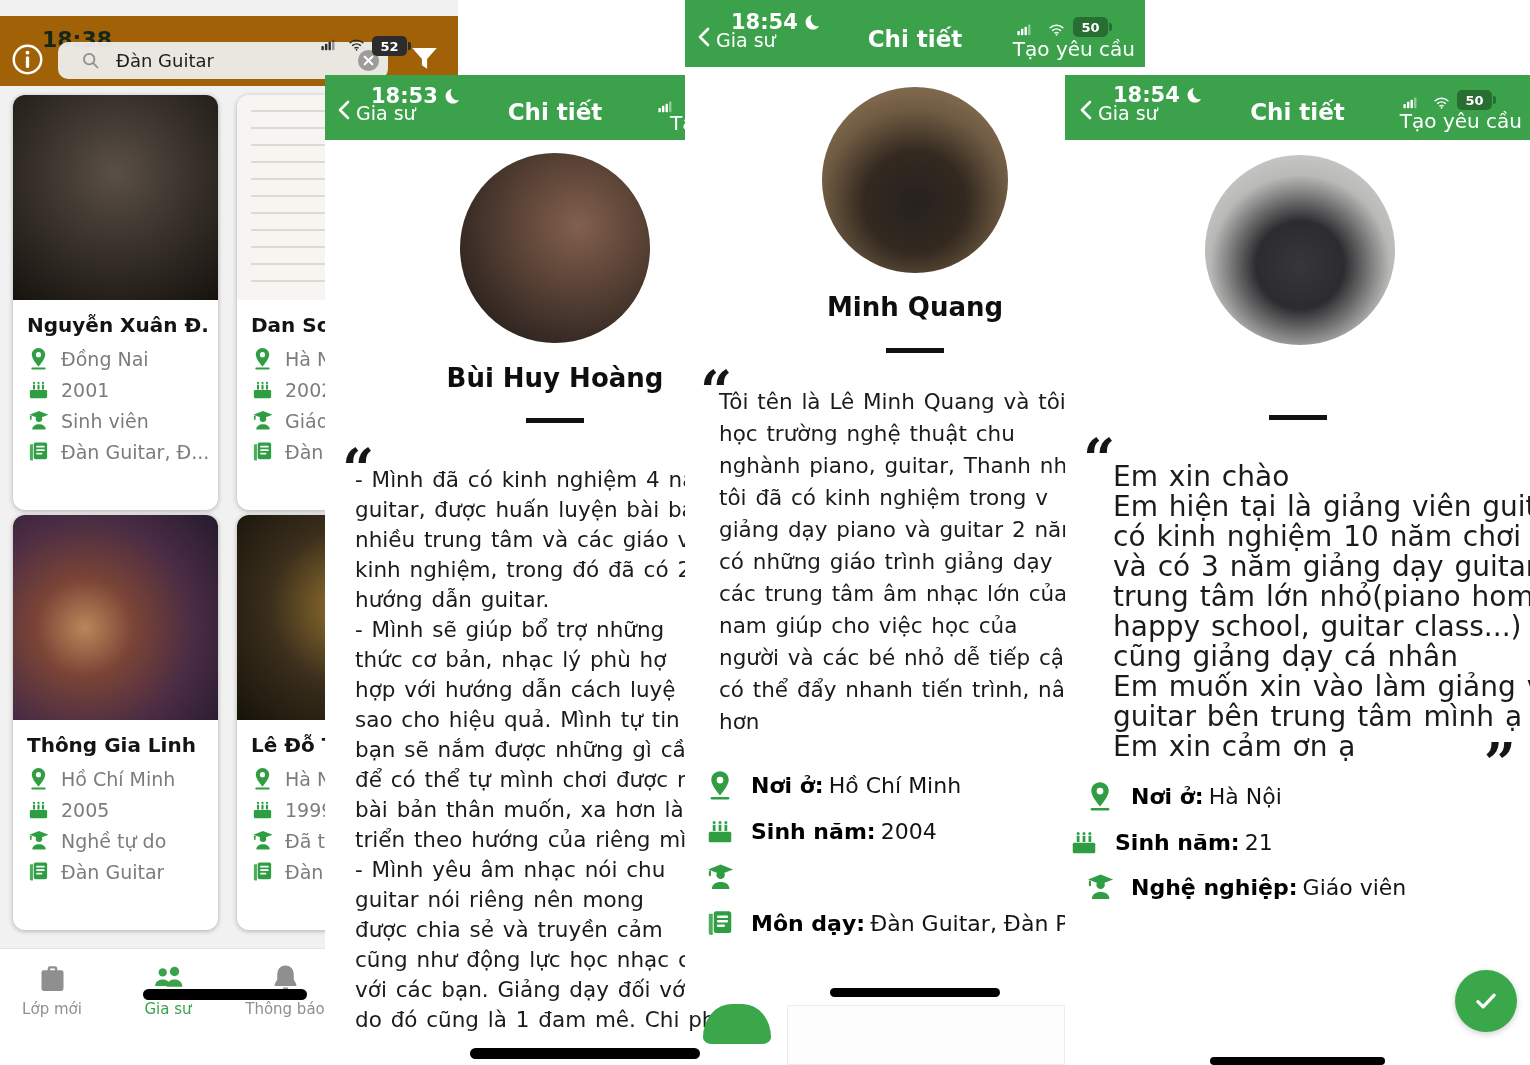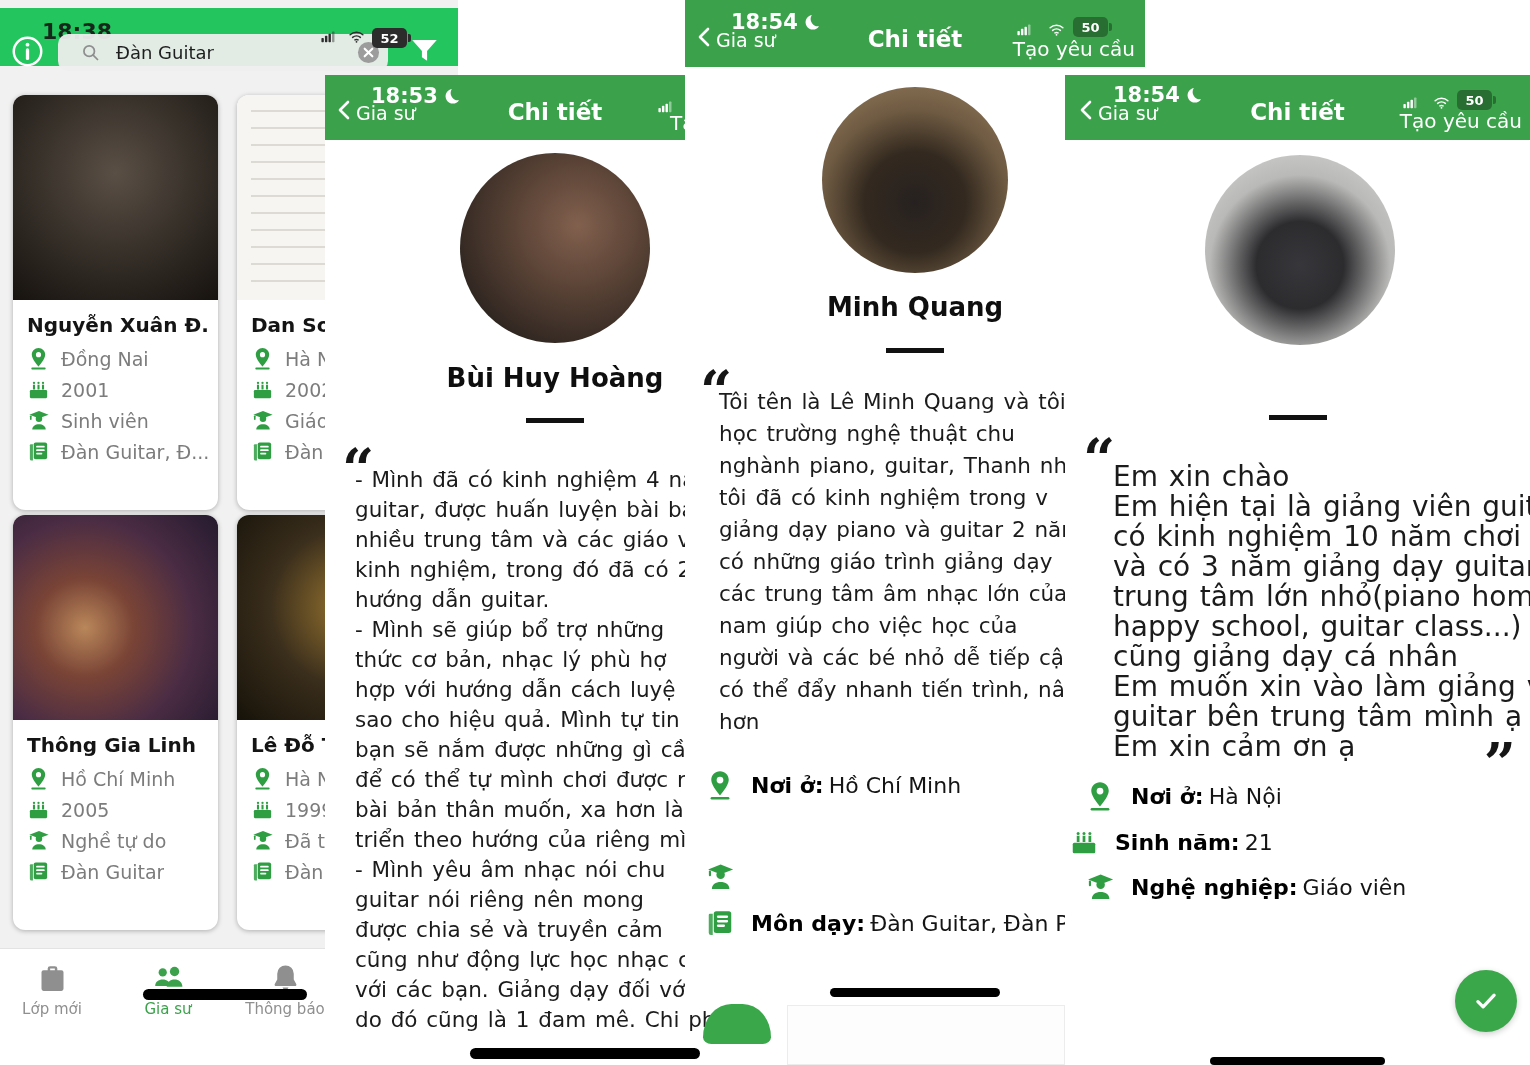--- a/index.html
+++ b/index.html
@@ -4,21 +4,21 @@
 <style>
   html,body{margin:0;padding:0;background:#fff}
   .canvas{position:relative;width:1530px;height:1065px;overflow:hidden;background:#fff;
           font-family:"DejaVu Sans","Liberation Sans",sans-serif;-webkit-font-smoothing:antialiased}
   section{position:absolute;overflow:hidden}
   .ic{display:inline-block;line-height:0}
   .ic svg{display:block;width:100%;height:100%}
 
   
   .s1{left:0;top:0;width:458px;height:1065px;background:#f1f1f1;z-index:1}
-  .s1 .hdr{position:absolute;left:0;top:8px;width:100%;height:58px;background:#22c55e}
+  .s1 .hdr{position:absolute;left:0;top:16px;width:100%;height:70px;background:#a16207}
   .s1-time{position:absolute;left:42px;top:11px;font-size:22px;font-weight:bold;color:#16261b;z-index:1}
   .sbar{position:absolute;left:58px;top:26px;width:330px;height:37px;background:rgba(238,238,238,.94);
         border-radius:10px;display:flex;align-items:center;box-sizing:border-box;padding:0 8px;z-index:2}
   .sbar .mag{width:21px;height:21px;color:#8e8e8e;margin-left:14px;flex:0 0 auto}
   .sbar input{flex:1;border:0;background:transparent;outline:none;font-family:inherit;
               font-size:18px;color:#1e1e1e;margin-left:13px;min-width:0}
   .sbar .clr{width:23px;height:23px;color:#9c9c9c;flex:0 0 auto}
   .s1-status{position:absolute;left:316px;top:20px;display:flex;gap:5px;color:#2d2d2d;z-index:3}
   .sigico{width:25px;height:17px}
   .wifico{width:21px;height:17px}
@@ -544,20 +544,34 @@
 hơn</div>
     <div class="irow r1">
       <span class="ic">
           <svg viewBox="0 0 24 24">
             <path fill="currentColor" fill-rule="evenodd" d="M12 1C8.1 1 5 4.1 5 8c0 4.6 7 12.3 7 12.3S19 12.6 19 8c0-3.9-3.1-7-7-7zm0 9.7A2.7 2.7 0 1 1 12 5.3a2.7 2.7 0 0 1 0 5.4z"></path>
             <path d="M5.5 22.5h13" stroke="currentColor" stroke-width="2" stroke-linecap="round" fill="none"></path>
           </svg>
         </span>
       <span><b>Nơi ở:</b> <span class="val">Hồ Chí Minh</span></span>
     </div>
+    <div class="irow r2">
+      <span class="ic">
+          <svg viewBox="0 0 24 24" fill="currentColor">
+            <rect x="3" y="12.5" width="18" height="8.5" rx="1.2"></rect>
+            <rect x="6.2" y="7" width="2.2" height="5"></rect>
+            <rect x="10.9" y="7" width="2.2" height="5"></rect>
+            <rect x="15.6" y="7" width="2.2" height="5"></rect>
+            <circle cx="7.3" cy="5.1" r="1.2"></circle>
+            <circle cx="12" cy="5.1" r="1.2"></circle>
+            <circle cx="16.7" cy="5.1" r="1.2"></circle>
+          </svg>
+        </span>
+      <span><b>Sinh năm:</b> <span class="val">2004</span></span>
+    </div>
     <div class="irow r3">
       <span class="ic">
           <svg viewBox="0 0 24 24" fill="currentColor">
             <circle cx="12.5" cy="10.2" r="3.4"></circle>
             <path d="M5.5 21.5c0-3.4 3.1-5.5 7-5.5s7 2.1 7 5.5z"></path>
             <path d="M12.5 2 2.5 5.9l10 3.8 10-3.8z"></path>
             <rect x="3.1" y="6.8" width="1.7" height="4.6" rx=".8"></rect>
           </svg>
         </span>
     </div>

